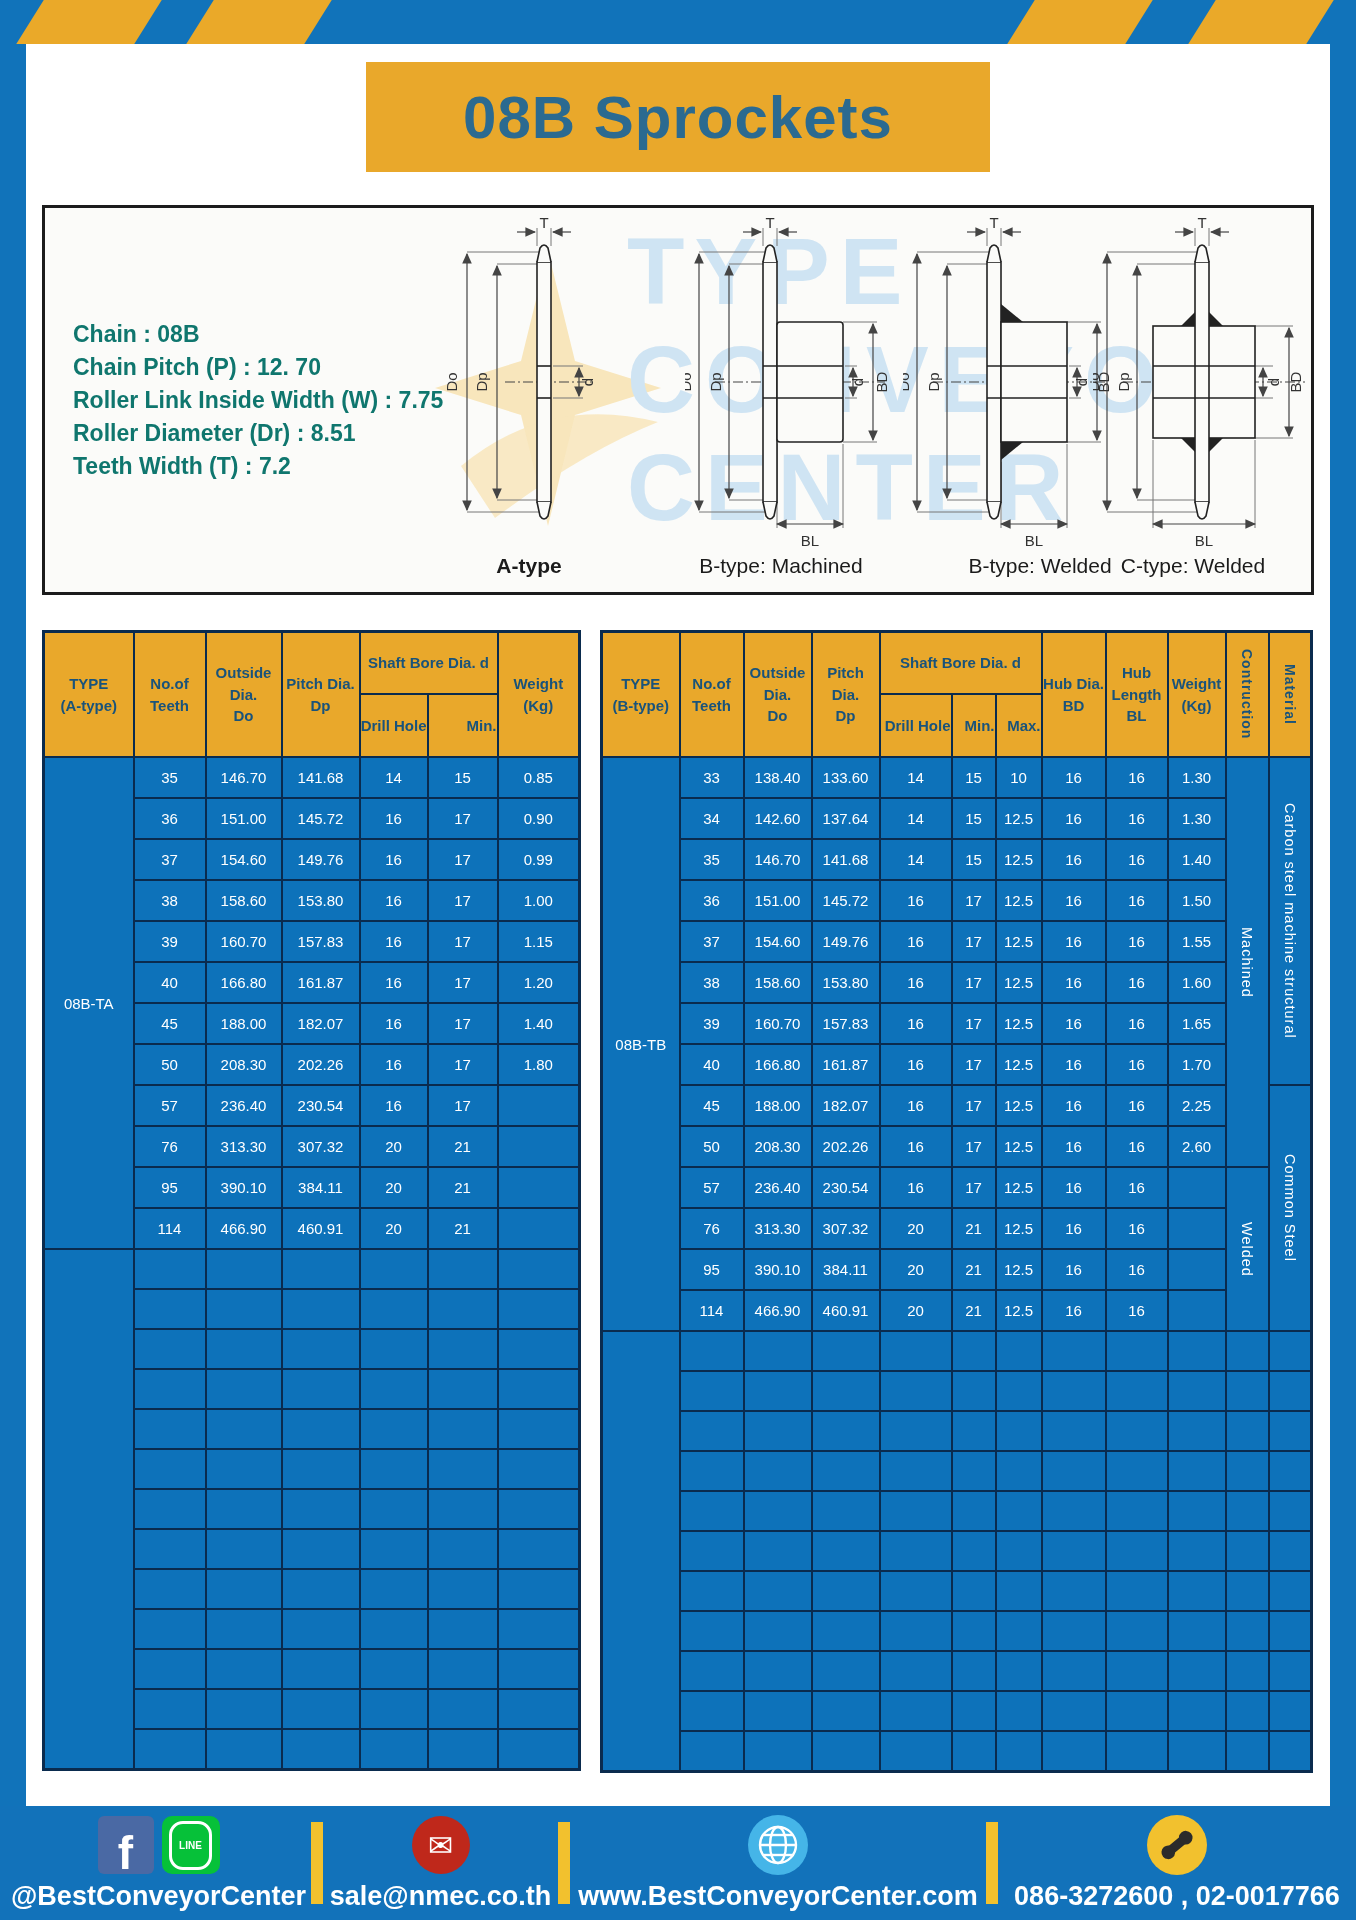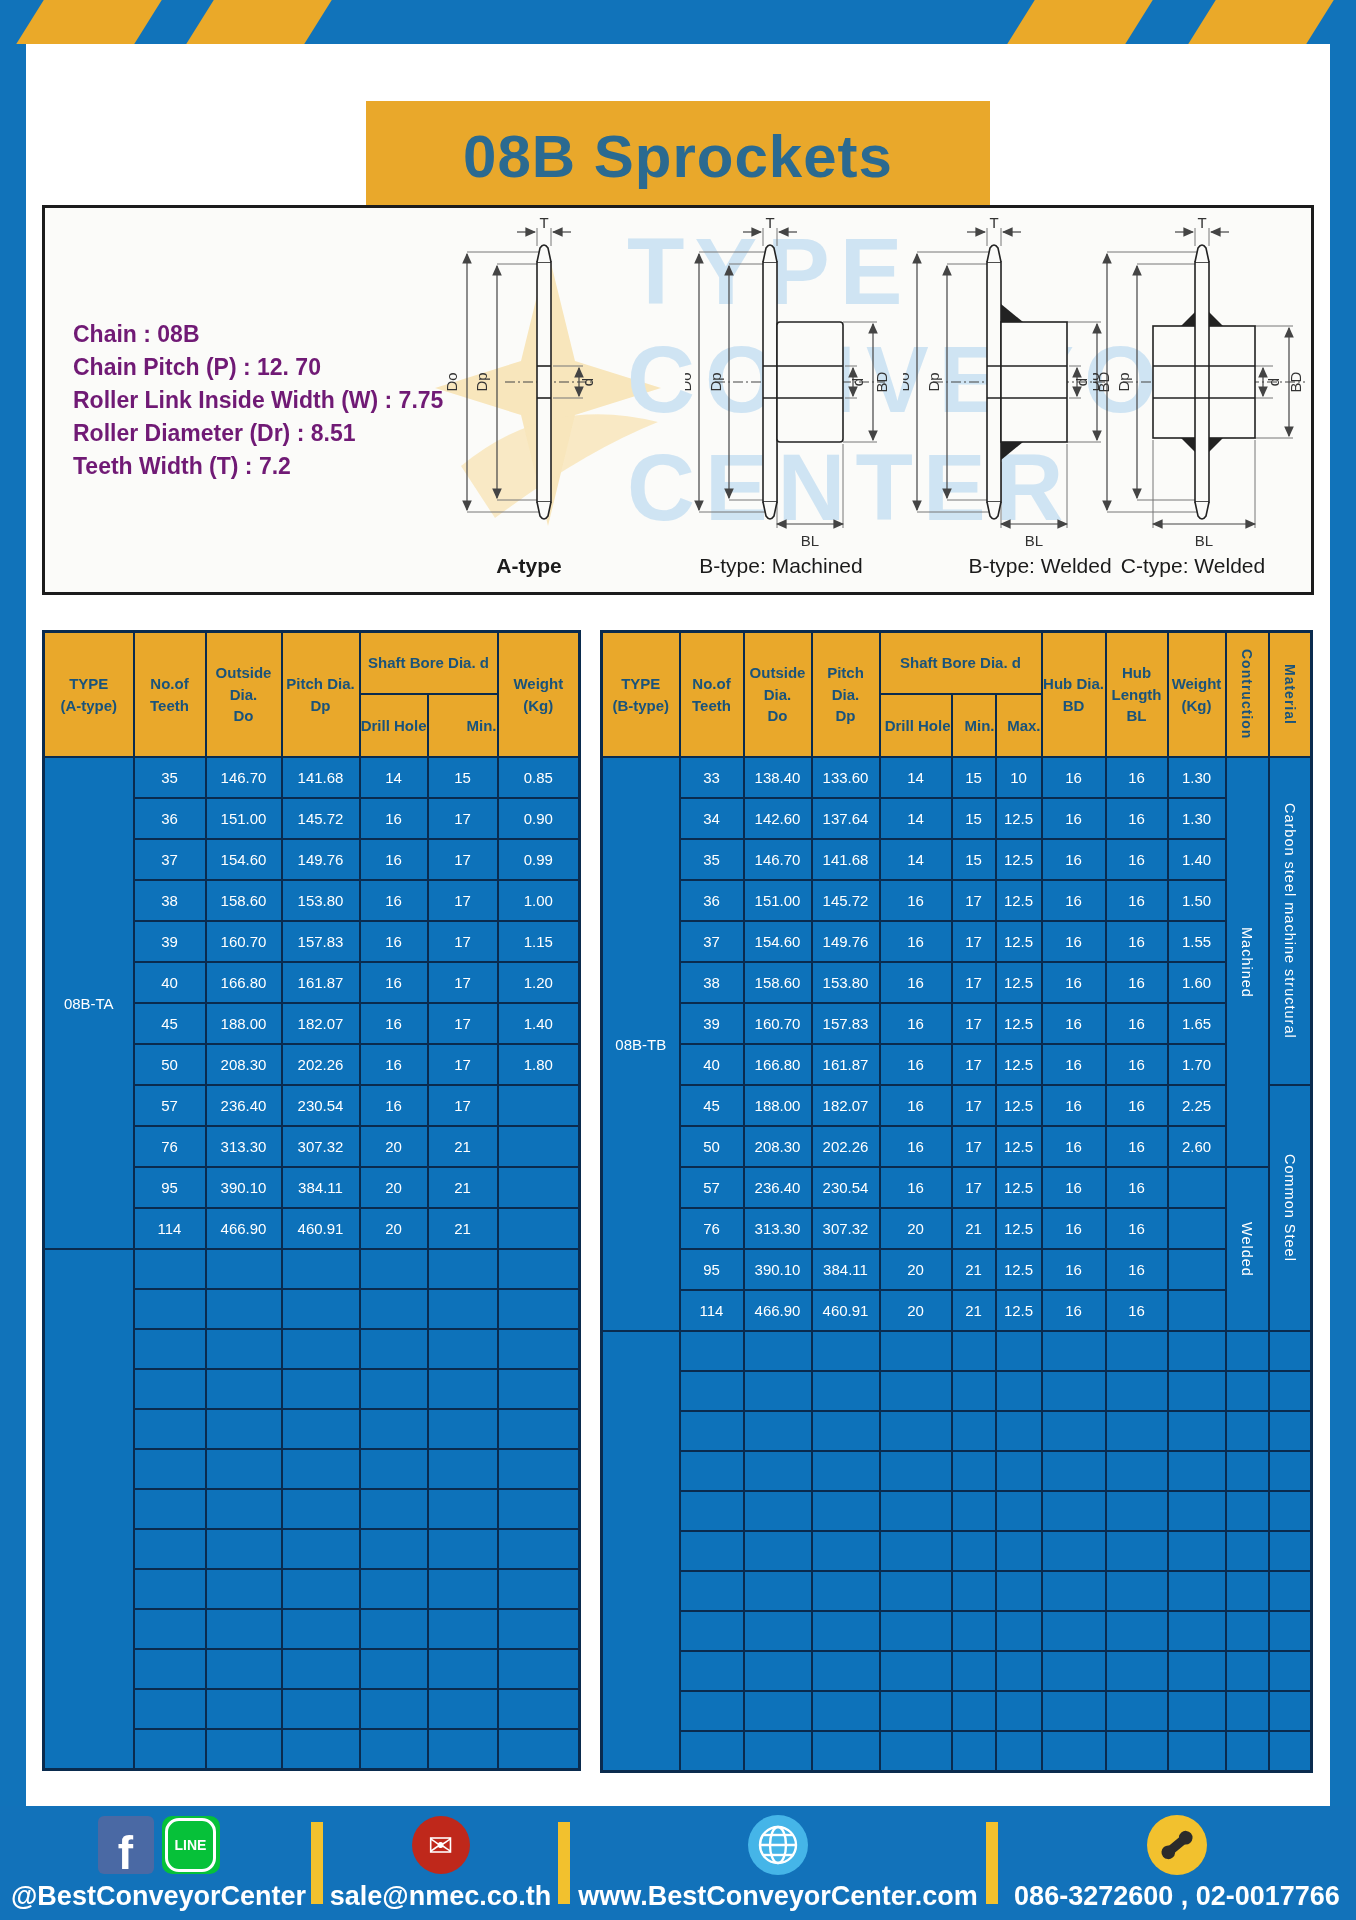--- a/index.html
+++ b/index.html
@@ -6,29 +6,29 @@
   .page{position:relative;width:1356px;height:1920px;background:#1173ba;overflow:hidden;
         font-family:"Liberation Sans",sans-serif;}
   .white-card{position:absolute;left:26px;top:44px;width:1304px;height:1762px;background:#ffffff;}
   
   .topbar{position:absolute;left:0;top:0;width:1356px;height:44px;background:#1173ba;}
   .hz{position:absolute;top:0;height:44px;width:380px;overflow:hidden;}
   .hz.left{left:0;} .hz.right{right:0;}
   .stripe{position:absolute;top:-10px;height:64px;width:118px;background:#eaa929;transform:skewX(-32deg);}
   
   .title-box{position:absolute;left:366px;top:62px;width:624px;height:110px;background:#e9a82b;
-             display:flex;align-items:center;justify-content:center;margin-top:39px;}
+             display:flex;align-items:center;justify-content:center;}
   .title-box h1{margin:0;font-size:60px;font-weight:bold;color:#2b6a90;letter-spacing:1px;}
   
   .diagram-box{position:absolute;left:42px;top:205px;width:1272px;height:390px;background:#fbfbf9;
                border:3px solid #1c1c1c;box-sizing:border-box;}
   .wm-star{position:absolute;left:388px;top:18px;z-index:0;opacity:.85;}
   .wm-text{position:absolute;left:582px;top:10px;z-index:0;color:#cfe4f3;font-weight:bold;
            font-size:94px;line-height:108px;letter-spacing:10px;white-space:nowrap;}
-  .specs{position:absolute;left:28px;top:110px;z-index:2;color:#701a75;font-size:23px;
+  .specs{position:absolute;left:28px;top:110px;z-index:2;color:#0f766e;font-size:23px;
          font-weight:bold;line-height:33px;white-space:nowrap;}
   .diag{position:absolute;top:8px;z-index:1;}
   .caption{position:absolute;top:346px;transform:translateX(-50%);font-size:21px;color:#1b1b1b;
            z-index:2;white-space:nowrap;}
   
   table{border-collapse:collapse;table-layout:fixed;background:#0d72ba;border:3px solid #0a2b4e;}
   th,td{border:2px solid #0a2b4e;text-align:center;vertical-align:middle;padding:0;overflow:hidden;}
   th{background:#e9a82b;color:#19537b;font-weight:bold;font-size:15px;white-space:pre-line;line-height:1.45;}
   td{color:#ffffff;font-size:15px;}
   .tbl-a{position:absolute;left:42px;top:630px;width:536px;}
@@ -46,21 +46,21 @@
            justify-content:center;gap:8px;}
   .f-label{position:absolute;bottom:8px;left:0;right:0;color:#ffffff;font-weight:bold;font-size:27px;
            white-space:nowrap;}
   .f-div{position:absolute;top:16px;width:12px;height:82px;background:#f2c12e;}
   .fb-icon{display:inline-flex;width:56px;height:58px;background:#4a69a4;border-radius:6px;
            color:#ffffff;font-weight:bold;font-size:46px;align-items:flex-end;justify-content:center;
            line-height:0.9;}
   .line-icon{display:inline-flex;width:58px;height:58px;background:#06c139;border-radius:10px;
              align-items:center;justify-content:center;}
   .line-bubble{border:3px solid #ffffff;border-radius:14px;padding:16px 7px;color:#ffffff;
-               font-weight:bold;font-size:14px;}
+               font-weight:bold;font-size:10px;}
   .mail-icon{display:inline-flex;width:58px;height:58px;background:#bf281b;border-radius:50%;
              align-items:center;justify-content:center;color:#fff;font-size:30px;}
   .globe-icon{display:inline-flex;width:60px;height:60px;background:#45b5e8;border-radius:50%;
               align-items:center;justify-content:center;}
   .phone-icon{display:inline-flex;width:60px;height:60px;background:#f2c12e;border-radius:50%;
               align-items:center;justify-content:center;}
   svg text{font-family:"Liberation Sans",sans-serif;}
 </style>
 </head>
 <body>

